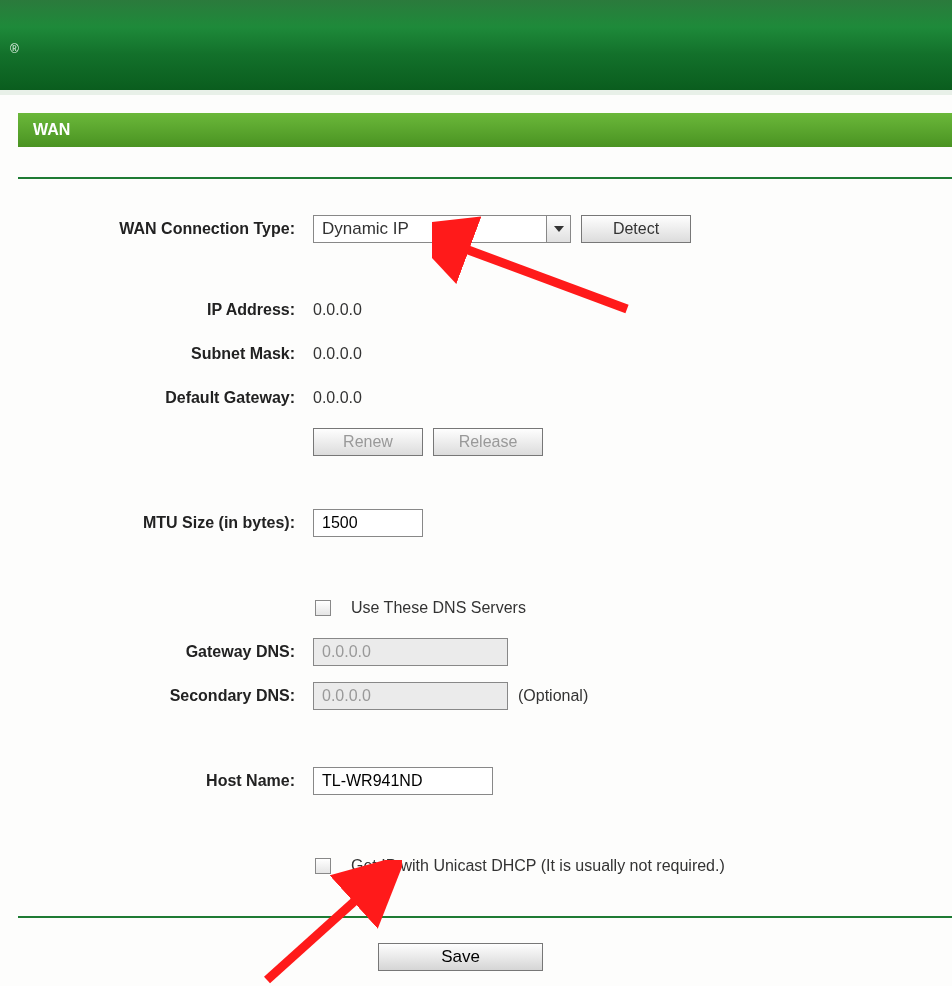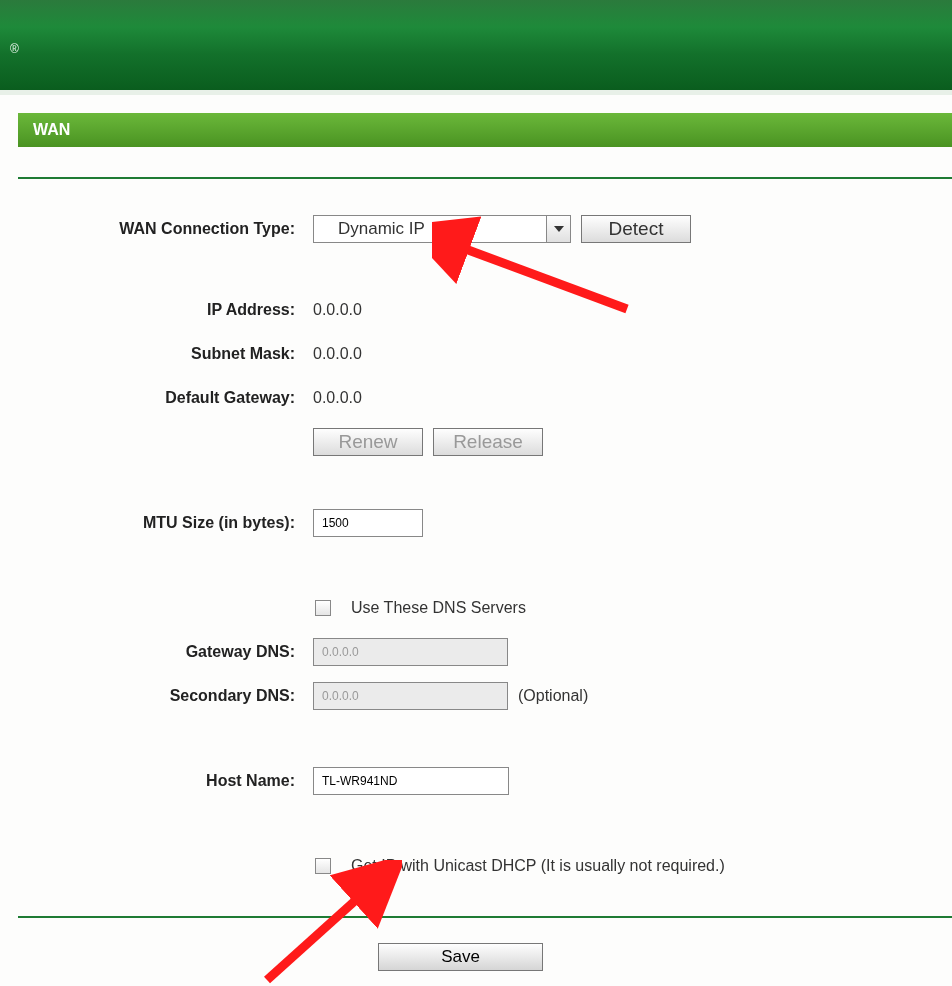--- a/index.html
+++ b/index.html
@@ -64,21 +64,20 @@
       font-size: 16px;
       color: #333;
     }
     .select-box {
       display: flex;
       align-items: center;
       border: 1px solid #888;
       background: #fff;
       height: 28px;
       width: 258px;
-      padding-left: 16px;
     }
     .select-box-text {
       flex: 1;
       padding-left: 8px;
       font-size: 17px;
     }
     .select-box-btn {
       width: 24px;
       height: 100%;
       border-left: 1px solid #888;
@@ -88,37 +87,37 @@
       justify-content: center;
     }
     .arrow-down {
       width: 0; height: 0;
       border-left: 5px solid transparent;
       border-right: 5px solid transparent;
       border-top: 6px solid #333;
     }
     button.btn {
       font-family: Arial, sans-serif;
-      font-size: 19px;
+      font-size: 16px;
       padding: 2px 18px;
       min-width: 110px;
       height: 28px;
       border: 1px solid #777;
       background: linear-gradient(180deg, #fefefe, #dcdcdc);
       cursor: pointer;
       color: #333;
     }
     button.btn:disabled {
       color: #999;
       cursor: default;
     }
     input.text-input {
       height: 28px;
       padding: 0 8px;
-      font-size: 12px;
+      font-size: 16px;
       border: 1px solid #888;
       background: #fff;
       font-family: Arial, sans-serif;
     }
     input.text-input.disabled {
       background: #ebebeb;
       color: #999;
     }
     .help-text {
       font-size: 16px;
@@ -235,21 +234,21 @@
       <div class="label-col">Secondary DNS:</div>
       <div class="value-col">
         <input class="text-input disabled" style="width: 195px;" disabled="" value="0.0.0.0">
         <span class="help-text">(Optional)</span>
       </div>
     </div>
 
     <div class="form-row gap-top-big">
       <div class="label-col">Host Name:</div>
       <div class="value-col">
-        <input class="text-input" style="width: 196px;" value="TL-WR941ND">
+        <input class="text-input" style="width: 180px;" value="TL-WR941ND">
       </div>
     </div>
 
     <div class="form-row gap-top-big">
       <div class="label-col"></div>
       <div class="value-col">
         <div class="checkbox-box"></div>
         <span>Get IP with Unicast DHCP (It is usually not required.)</span>
       </div>
     </div>

